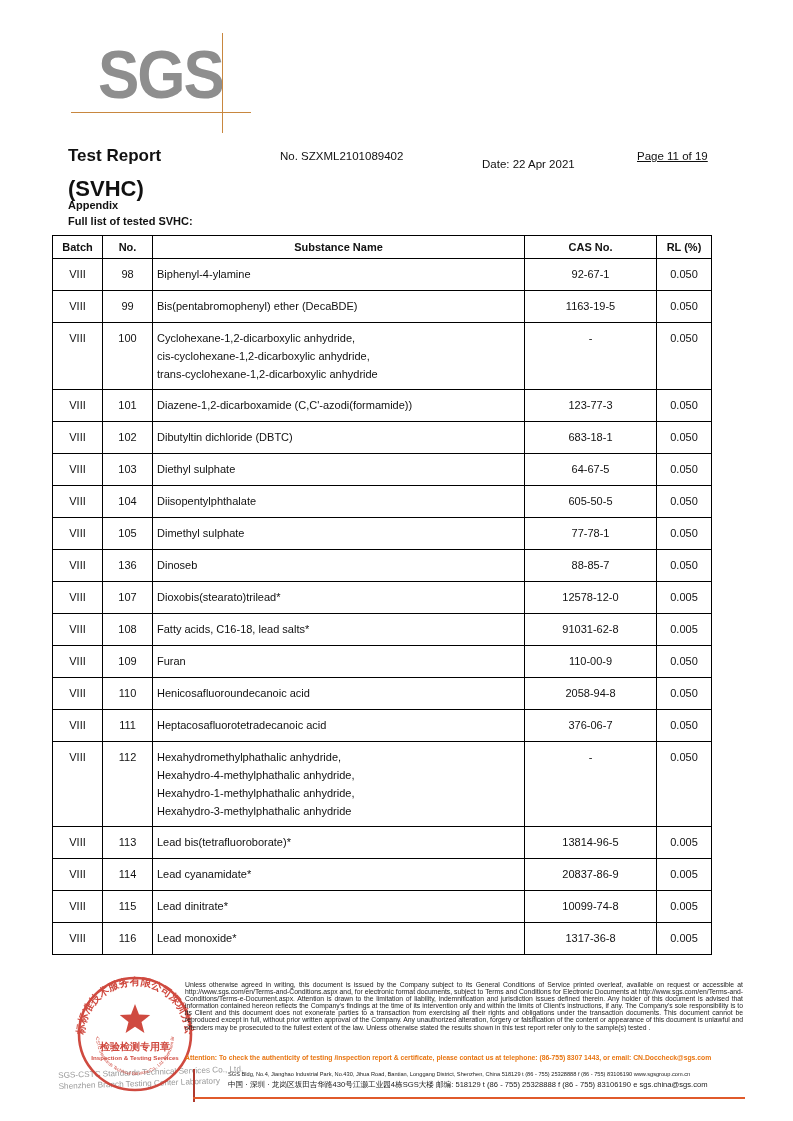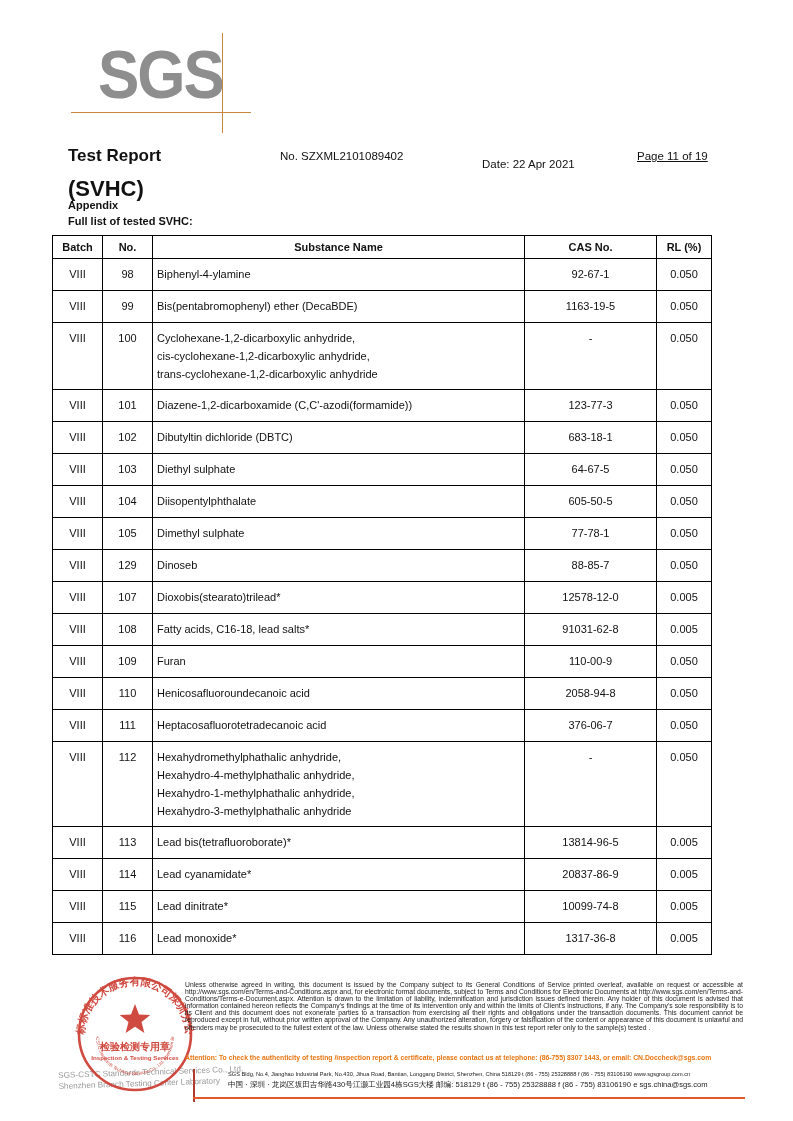--- a/index.html
+++ b/index.html
@@ -157,21 +157,21 @@
         </tr>
         <tr>
           <td>VIII</td>
           <td>105</td>
           <td class="substance">Dimethyl sulphate</td>
           <td>77-78-1</td>
           <td>0.050</td>
         </tr>
         <tr>
           <td>VIII</td>
-          <td>129</td>
+          <td>136</td>
           <td class="substance">Dinoseb</td>
           <td>88-85-7</td>
           <td>0.050</td>
         </tr>
         <tr>
           <td>VIII</td>
           <td>107</td>
           <td class="substance">Dioxobis(stearato)trilead*</td>
           <td>12578-12-0</td>
           <td>0.005</td>

